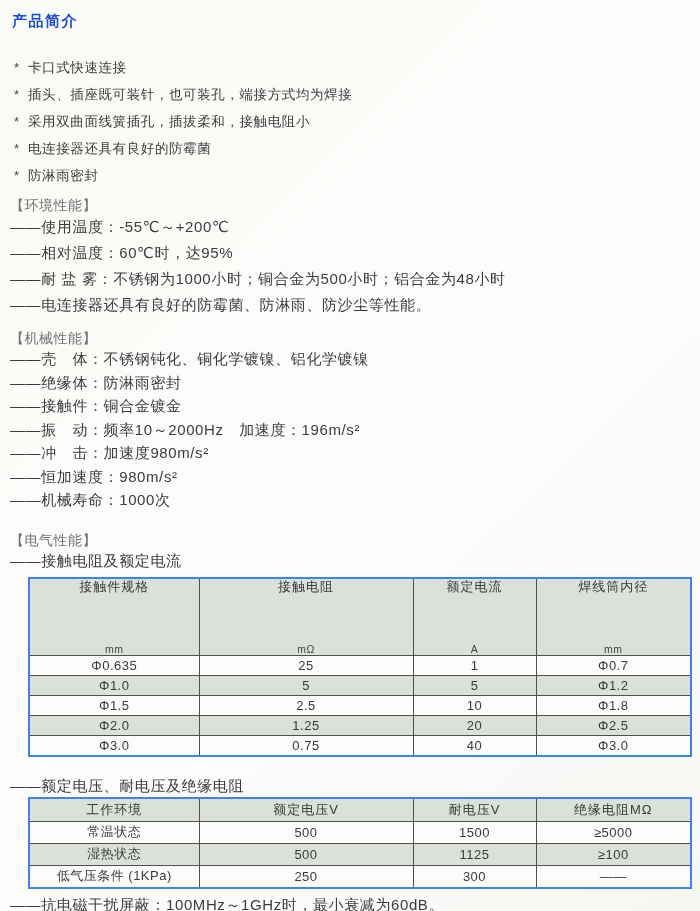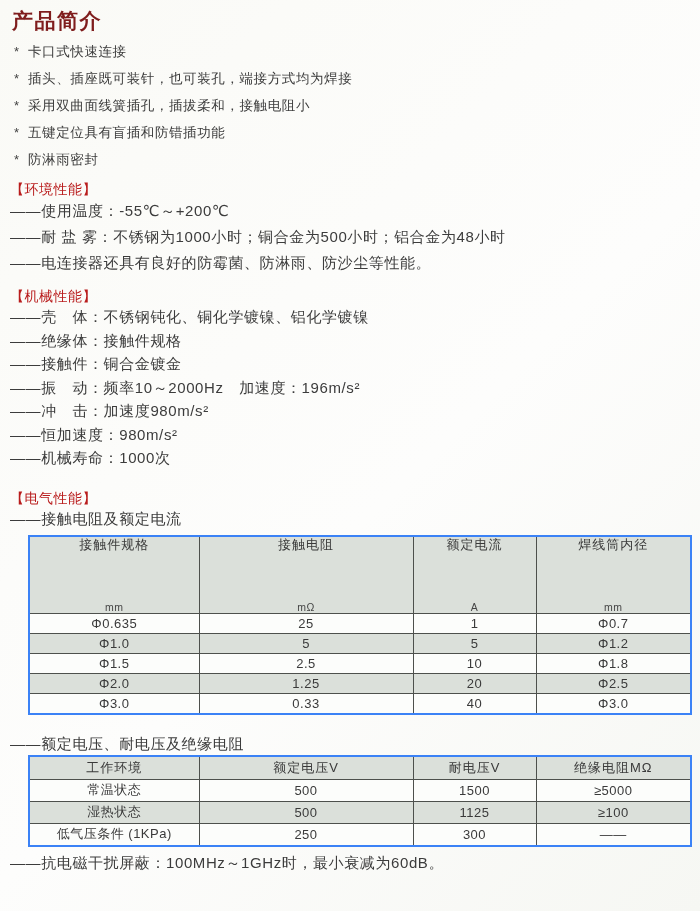--- a/index.html
+++ b/index.html
@@ -12,48 +12,48 @@
     color: #3c3c3c;
     overflow: hidden;
   }
   .page {
     box-sizing: border-box;
     width: 700px;
     height: 911px;
     padding: 10px 12px 0 10px;
   }
   .h-title {
-    font-size: 21px;
+    font-size: 15px;
     font-weight: bold;
     line-height: 22px;
     margin: 0 0 0 2px;
     letter-spacing: 1.5px;
-    color: #7f1d1d;
+    color: #1d4ed8;
   }
   .h-title.h2m { margin-top: 13px; }
-  .bullets { margin-top: 6px; }
+  .bullets { margin-top: 22px; }
   .bullet {
     font-size: 13.5px;
     line-height: 27px;
     letter-spacing: 0.6px;
     white-space: nowrap;
   }
   .bullet .mk {
     display: inline-block;
     width: 14px;
     margin-left: 4px;
     font-size: 13px;
     color: #444;
   }
   .sec-h {
     font-size: 14px;
     line-height: 18px;
     margin-top: 7px;
     letter-spacing: 0.5px;
-    color: #b91c1c;
+    color: #737373;
   }
   .sec-h.mech-h { margin-top: 11px; }
   .sec-h.elec-h { margin-top: 19px; }
   .lines-env > div { line-height: 26px; }
   .lines-mech > div { line-height: 23.5px; }
   .line, .cap {
     font-size: 15px;
     letter-spacing: 0.6px;
     white-space: nowrap;
     color: #3c3c3c;
@@ -98,39 +98,40 @@
     <div class="bullet">
       <span class="mk">*</span><span>卡口式快速连接</span>
     </div>
     <div class="bullet">
       <span class="mk">*</span><span>插头、插座既可装针，也可装孔，端接方式均为焊接</span>
     </div>
     <div class="bullet">
       <span class="mk">*</span><span>采用双曲面线簧插孔，插拔柔和，接触电阻小</span>
     </div>
     <div class="bullet">
-      <span class="mk">*</span><span>五键定位具有盲插和防错插功能</span>
+      <span class="mk">*</span><span>电连接器还具有良好的防霉菌</span>
     </div>
     <div class="bullet">
       <span class="mk">*</span><span>防淋雨密封</span>
     </div>
   </div>
 
 
   <div class="sec-h">【环境性能】</div>
   <div class="lines-env">
     <div class="line">——使用温度：-55℃～+200℃</div>
+    <div class="line">——相对温度：60℃时，达95%</div>
     <div class="line">——耐 盐 雾：不锈钢为1000小时；铜合金为500小时；铝合金为48小时</div>
     <div class="line">——电连接器还具有良好的防霉菌、防淋雨、防沙尘等性能。</div>
   </div>
 
   <div class="sec-h mech-h">【机械性能】</div>
   <div class="lines-mech">
     <div class="line">——壳　体：不锈钢钝化、铜化学镀镍、铝化学镀镍</div>
-    <div class="line">——绝缘体：接触件规格</div>
+    <div class="line">——绝缘体：防淋雨密封</div>
     <div class="line">——接触件：铜合金镀金</div>
     <div class="line">——振　动：频率10～2000Hz　加速度：196m/s²</div>
     <div class="line">——冲　击：加速度980m/s²</div>
     <div class="line">——恒加速度：980m/s²</div>
     <div class="line">——机械寿命：1000次</div>
   </div>
 
   <div class="sec-h elec-h">【电气性能】</div>
   <div class="cap">——接触电阻及额定电流</div>
 
@@ -181,21 +182,21 @@
         <td>Φ1.8</td>
       </tr>
       <tr class="shade">
         <td>Φ2.0</td>
         <td>1.25</td>
         <td>20</td>
         <td>Φ2.5</td>
       </tr>
       <tr>
         <td>Φ3.0</td>
-        <td>0.33</td>
+        <td>0.75</td>
         <td>40</td>
         <td>Φ3.0</td>
       </tr>
     </tbody>
   </table>
 
   <div class="cap cap2">——额定电压、耐电压及绝缘电阻</div>
 
   <table class="t t2">
     <colgroup>

